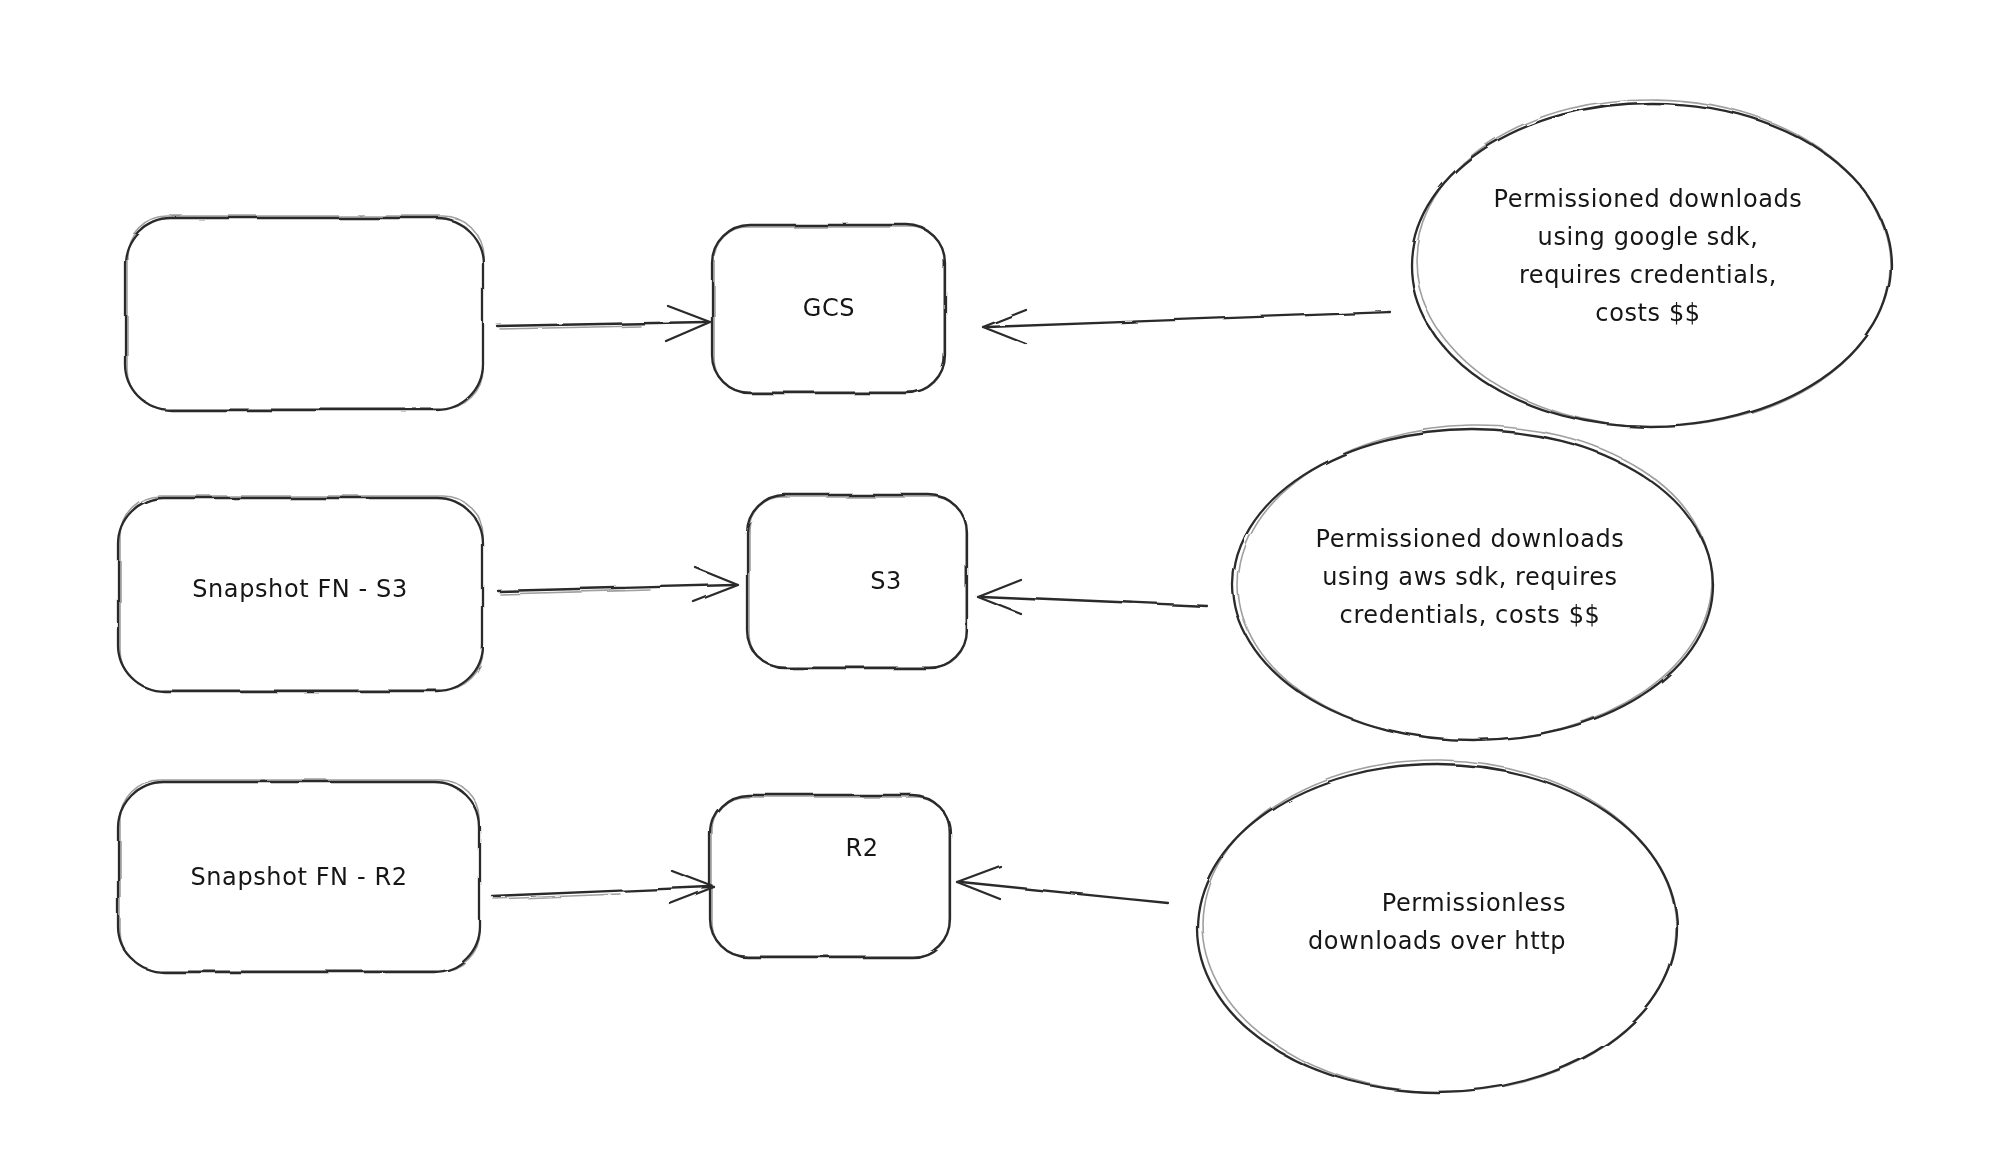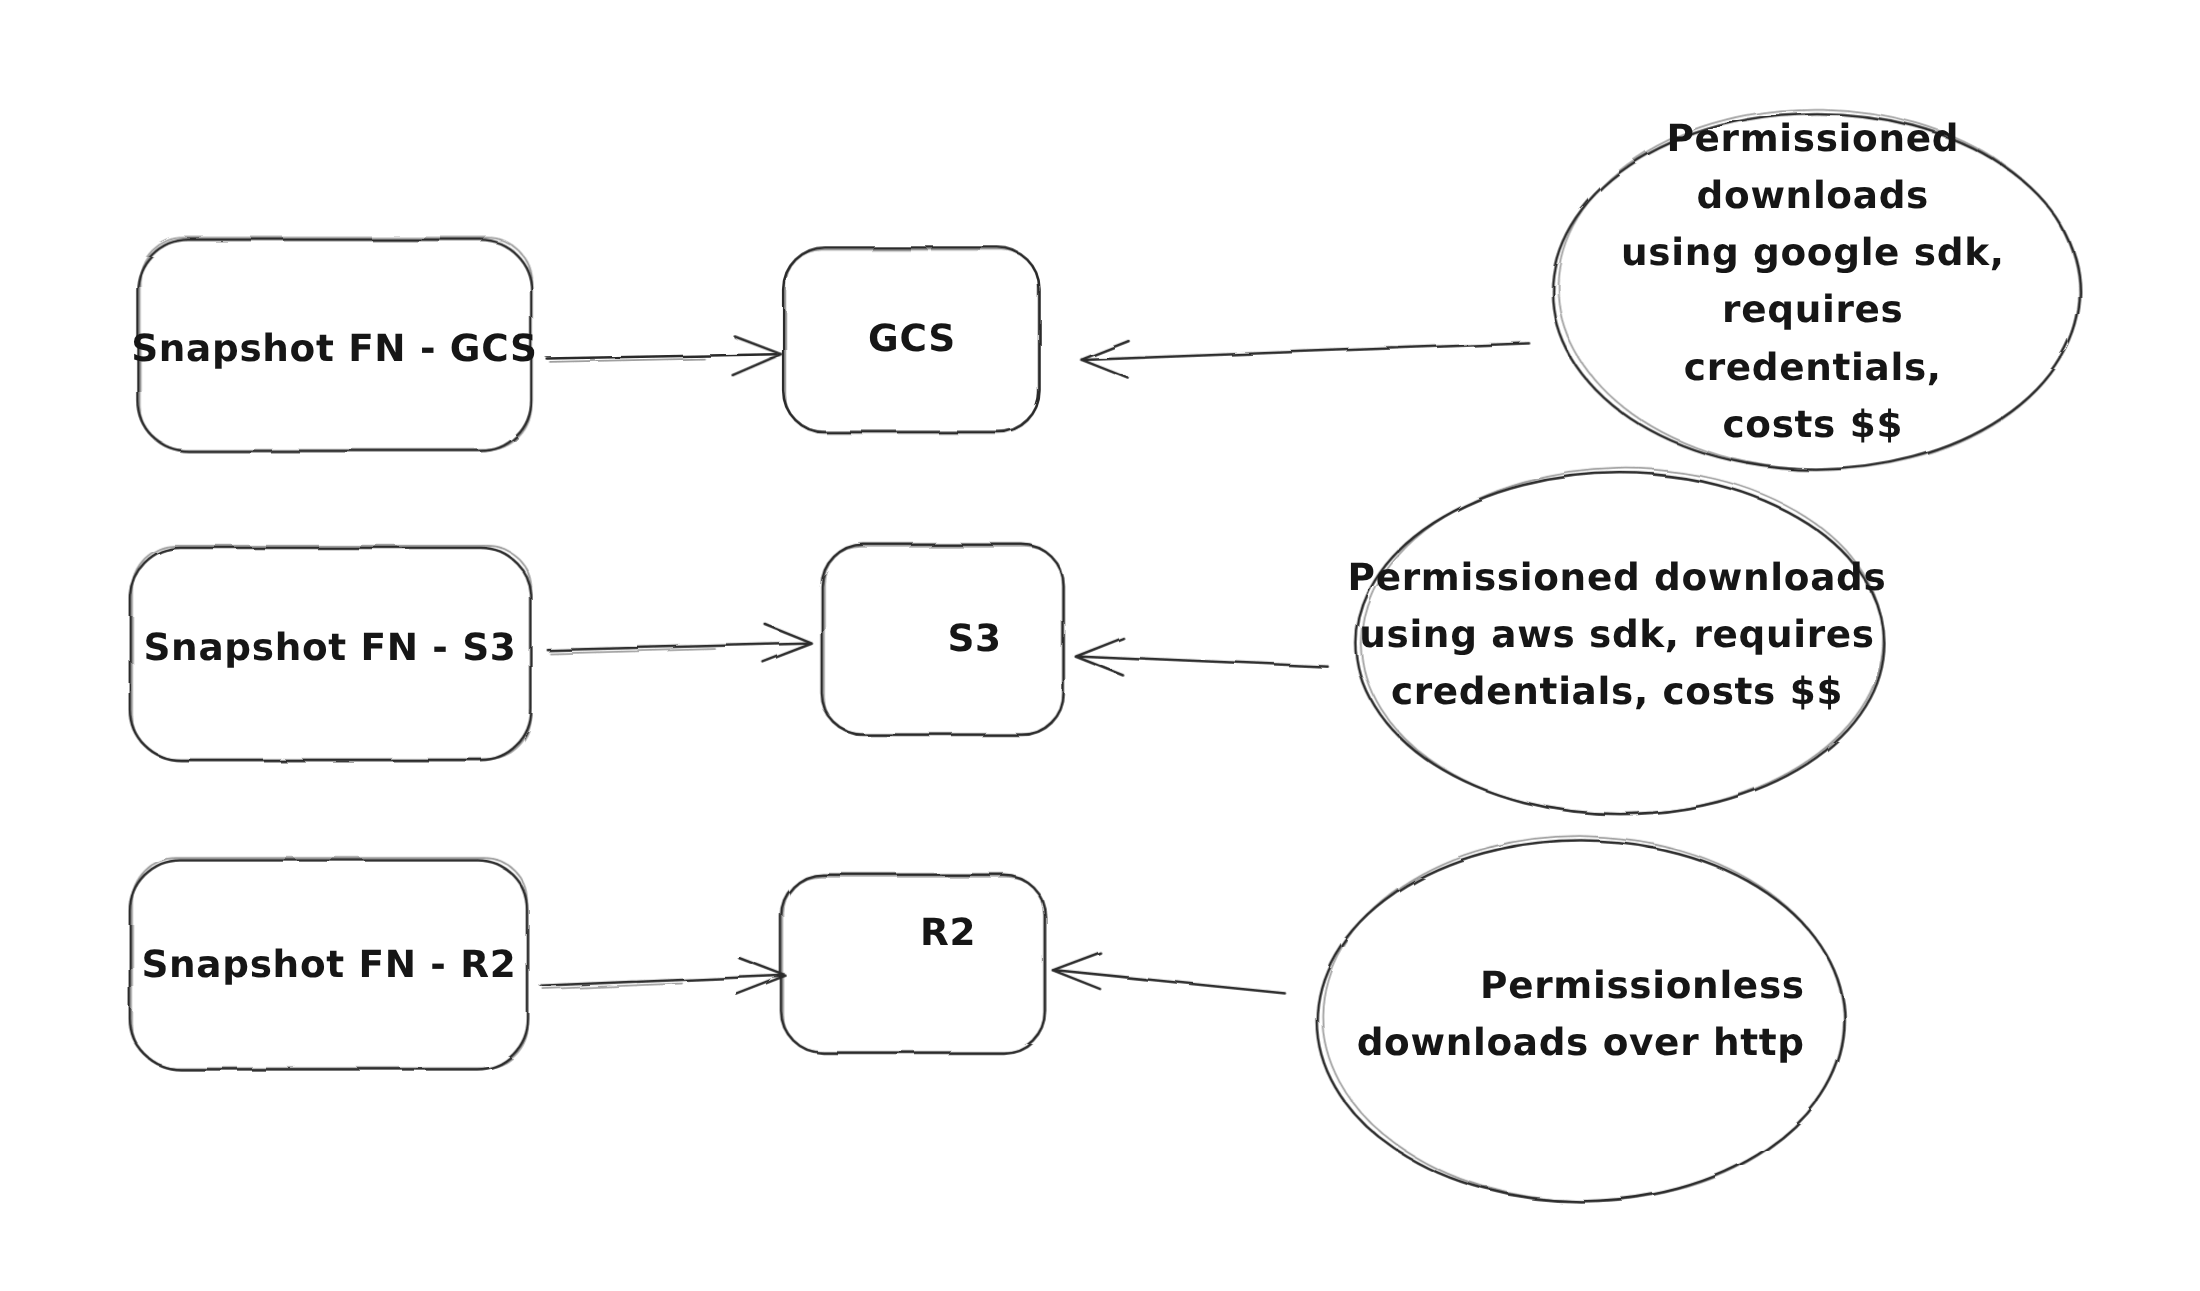--- a/index.html
+++ b/index.html
@@ -23,25 +23,25 @@
     stroke-width:2.3;
     stroke-linecap:round;
     stroke-linejoin:round;
   }
   .shape2{opacity:.45;stroke-width:1.6;}
   .label{
     position:absolute;
     transform:translate(-50%,-50%);
     text-align:center;
     color:var(--text);
-    font-size:34px;
-    line-height:52px;
+    font-size:24px;
+    line-height:38px;
     letter-spacing:.6px;
     white-space:pre-line;
-    font-weight:700;
+    font-weight:400;
   }
 </style>
 </head>
 <body>
 
 <div class="canvas">
 
   <svg class="diagram-svg" width="2000" height="1174" viewBox="0 0 2000 1174">
     <defs>
       <filter id="rough" x="-5%" y="-5%" width="110%" height="110%">
@@ -114,21 +114,20 @@
         <ellipse class="shape shape2" cx="1439" cy="926" rx="237" ry="166" transform="rotate(1 1437 928)"></ellipse>
       </g>
       <g>
         <path class="shape" d="M1168 903 L961 882"></path>
         <path class="shape" d="M957 882 L1000 866 M957 882 L1000 899"></path>
       </g>
 
     </g>
   </svg>
 
-  <div class="label" style="left:304px;top:317px;">Snapshot FN - GCS</div>
   <div class="label" style="left:829px;top:308px;text-align:center;">GCS</div>
   <div class="label" style="left:1648px;top:256px;">Permissioned downloads
 using google sdk,
 requires credentials,
 costs $$</div>
 
   <div class="label" style="left:300px;top:589px;text-align:right;">Snapshot FN - S3</div>
   <div class="label" style="left:886px;top:581px;">S3</div>
   <div class="label" style="left:1470px;top:577px;">Permissioned downloads
 using aws sdk, requires

